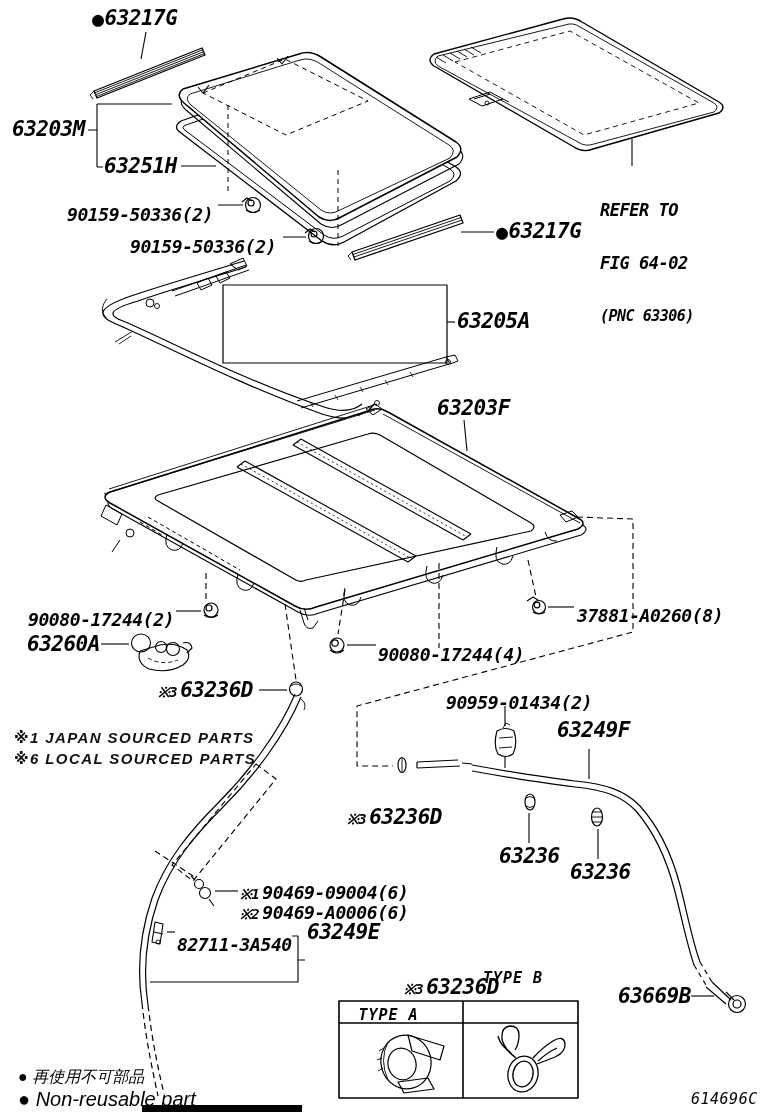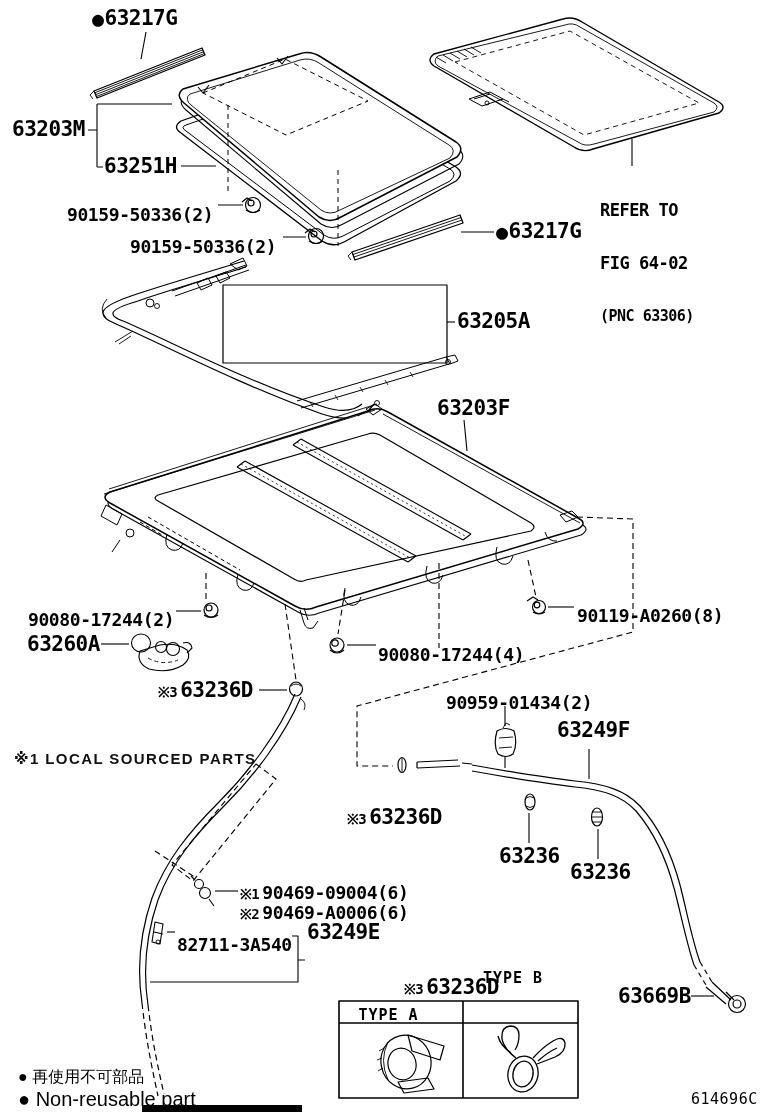--- a/index.html
+++ b/index.html
@@ -1,17 +1,17 @@
 <!DOCTYPE html>
 <html><head>
 <meta charset="utf-8">
 <style>
   html,body{margin:0;padding:0;background:#fff;}
   .stage{position:relative;width:760px;height:1112px;background:#fff;overflow:hidden;
-         font-family:"DejaVu Sans Mono",monospace;color:#000;}
+         font-family:"DejaVu Sans Mono",monospace;color:#000;font-style:italic;}
   .stage svg{position:absolute;left:0;top:0;}
   .lbl{position:absolute;white-space:pre;font-weight:bold;line-height:1;
        font-family:"DejaVu Sans Mono",monospace;color:#000;}
   .s21{font-size:21px;letter-spacing:-0.5px;}
   .s18{font-size:18px;letter-spacing:-0.4px;margin-top:10px;}
   .s17{font-size:17px;letter-spacing:-0.5px;}
   .pre{font-size:14px;margin-right:3px;font-weight:bold;}
   .blt{font-size:20px;margin-right:1px;vertical-align:-1px;}
   .note{position:absolute;font-family:"Liberation Sans","DejaVu Sans",sans-serif;
         font-weight:bold;font-size:15px;letter-spacing:1.4px;white-space:pre;color:#111;}
@@ -242,27 +242,28 @@
   <div class="lbl s17 refer" style="left:600px;top:167px">
     <div>REFER TO</div>
     <div>FIG 64-02</div>
     <div class="small">(PNC 63306)</div>
   </div>
 
   <div class="lbl s21" style="left:457px;top:311px">63205A</div>
   <div class="lbl s21" style="left:437px;top:398px">63203F</div>
 
   <div class="lbl s18" style="left:28px;top:601px">90080-17244(2)</div>
-  <div class="lbl s18" style="left:577px;top:597px">90119-A0260(8)</div>
+  <div class="lbl s18" style="left:577px;top:597px">37881-A0260(8)</div>
   <div class="lbl s21" style="left:27px;top:634px">63260A</div>
   <div class="lbl s18" style="left:378px;top:636px">90080-17244(4)</div>
 
   <div class="lbl s21" style="left:158px;top:680px"><span class="pre">※3</span><span>63236D</span></div>
 
-  <div class="note" style="left:14px;top:750px">※1 LOCAL SOURCED PARTS</div>
+  <div class="note" style="left:14px;top:729px">※1 JAPAN SOURCED PARTS</div>
+  <div class="note" style="left:14px;top:750px">※6 LOCAL SOURCED PARTS</div>
 
   <div class="lbl s18" style="left:446px;top:684px">90959-01434(2)</div>
   <div class="lbl s21" style="left:557px;top:720px">63249F</div>
 
   <div class="lbl s21" style="left:347px;top:807px"><span class="pre">※3</span><span>63236D</span></div>
   <div class="lbl s21" style="left:499px;top:846px">63236</div>
   <div class="lbl s21" style="left:570px;top:862px">63236</div>
 
   <div class="lbl s18" style="left:240px;top:874px"><span class="pre">※1</span><span>90469-09004(6)</span></div>
   <div class="lbl s18" style="left:240px;top:894px"><span class="pre">※2</span><span>90469-A0006(6)</span></div>

